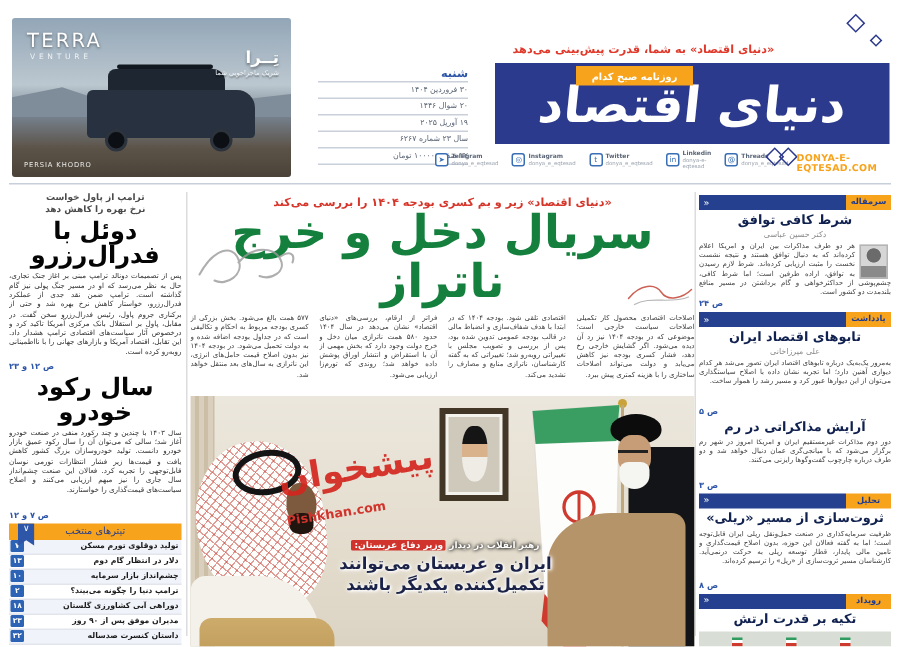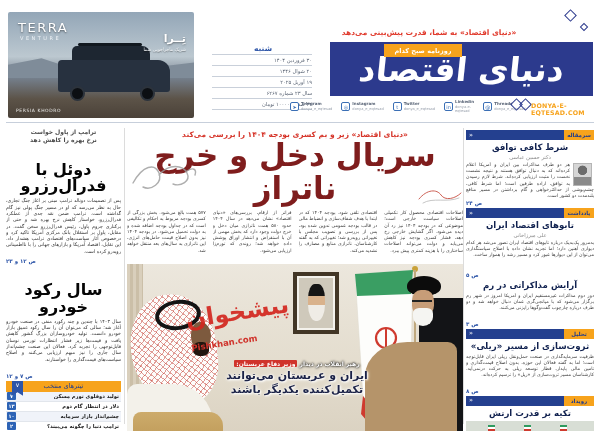--- a/index.html
+++ b/index.html
@@ -18,21 +18,21 @@
   .suv-body{position:absolute;left:50px;top:48px;width:112px;height:32px;background:#27313f;border-radius:4px 12px 3px 3px}
   .wheel{position:absolute;top:74px;width:15px;height:15px;background:#0c0f13;border-radius:50%;border:2px solid #2c333c}
   .w1{left:62px}.w2{left:132px}
   .ad-brand{position:absolute;left:10px;top:8px;color:#fff;font-weight:normal;font-size:13px;letter-spacing:1.5px;text-shadow:0 1px 2px rgba(0,0,0,.5)}
   .ad-brand-sub{position:absolute;left:12px;top:23px;color:#eef2f6;font-size:5px;letter-spacing:2.5px}
   .ad-fa{position:absolute;right:8px;top:20px;color:#fff;font-size:11px;font-weight:bold;direction:rtl;text-shadow:0 1px 2px rgba(0,0,0,.45)}
   .ad-fa-sub{position:absolute;right:8px;top:35px;color:#f4f6f8;font-size:4.5px;direction:rtl;text-shadow:0 1px 1px rgba(0,0,0,.45)}
   .ad-logos{position:absolute;left:8px;bottom:5px;color:#e8e8e6;font-size:4.5px;letter-spacing:.6px}
 
   .dateblock{left:212px;top:44px;width:100px}
-  .db-weekday{color:#2d55a8;font-weight:bold;font-size:7.5px;text-align:center;padding-left:2px;
+  .db-weekday{color:#2d55a8;font-weight:bold;font-size:7.5px;text-align:right;padding-left:2px;
       border-bottom:1px solid #c9d0da;height:11px;line-height:10px}
   .db-row{height:11px;line-height:11px;border-bottom:1px solid #c9d0da;font-size:5.2px;color:#5b6575;text-align:right}
 
   .masthead{left:330px;top:42px;width:263px;height:54px;background:#2c3a8d;display:flex;align-items:center;justify-content:center;z-index:2}
   .mast-title{color:#fff;font-size:33px;font-weight:bold;transform:skewX(-6deg);white-space:nowrap;letter-spacing:-1px}
   .badge{left:384px;top:44px;width:78px;height:13px;background:#f7a31c;color:#fff;font-size:6.5px;font-weight:bold;
       display:flex;align-items:center;justify-content:center;z-index:3}
   .tagline{left:338px;top:28px;width:182px;text-align:center;color:#e0392b;font-size:7.5px;font-weight:bold;z-index:2}
   .dia{border:1.5px solid #2c3a8d;transform:rotate(45deg)}
   .d1{left:566px;top:11px;width:9px;height:9px}
@@ -47,38 +47,38 @@
   .soc-name{font-size:4px;color:#5a6577;font-weight:bold}
   .soc-handle{font-size:3.6px;color:#9aa2ae}
   .website{left:531px;top:102px;color:#f7a31c;font-weight:bold;font-size:6.3px;direction:ltr;letter-spacing:.2px}
   .hrule{left:6px;right:6px;top:122px;border-top:1px solid #c7cfdb}
   .vr{top:128px;height:296px;border-left:1px solid #dcdcdc;width:0}
   .vr1{left:124px}.vr2{left:463px}
 
   
   .leftcol{left:6px;top:128px;width:115px}
   .kicker{text-align:center;font-size:6px;font-weight:bold;color:#4a4a4a;line-height:1.3}
-  .h-big{text-align:center;font-size:16px;font-weight:bold;line-height:1.05;color:#050505;margin-top:18px}
+  .h-big{text-align:center;font-size:16px;font-weight:bold;line-height:1.05;color:#050505;margin-top:2px}
   .body-sm{font-size:4.8px;line-height:1.32;text-align:justify;color:#333;margin-top:3px;overflow:hidden}
   .b1{height:58px}.b2{height:52px}
   .pref{color:#2d55a8;font-weight:bold;font-size:5.5px;text-align:left;margin:2px 0 2px}
   .picks-head{position:relative;background:#f7a31c;height:11px;display:flex;align-items:center;justify-content:center;
       color:#1e3b8f;font-weight:normal;font-size:6.5px;margin-top:2px}
   .picks-badge{position:absolute;left:6px;top:0;width:11px;height:15px;background:#2d55a8;color:#fff;font-size:6px;
       display:flex;align-items:flex-start;justify-content:center;clip-path:polygon(0 0,100% 0,100% 100%,50% 76%,0 100%)}
   .pick{display:flex;align-items:center;height:10px;font-size:5.2px;border-bottom:1px solid #e2e6ec;background:#fff}
   .pick.alt{background:#f0f3f9}
   .pick-title{flex:1;color:#1c1c1c;font-weight:bold;padding-right:2px;text-align:right;white-space:nowrap;overflow:hidden}
   .pick-num{width:9px;height:8px;background:#2d63b5;color:#fff;font-size:5px;font-weight:bold;display:flex;
       align-items:center;justify-content:center;margin-left:1px;border-radius:1px;flex:none}
 
   
   .center{left:127px;top:127px;width:336px}
   .lead-kicker{text-align:center;color:#d6352a;font-size:7.5px;font-weight:bold;margin-top:3px}
-  .lead-h{text-align:center;font-size:31px;font-weight:bold;color:#7f1d1d;line-height:1.08;letter-spacing:-1px}
+  .lead-h{text-align:center;font-size:31px;font-weight:bold;color:#15803d;line-height:1.08;letter-spacing:-1px}
   .sig{position:absolute;opacity:.8}
   .sig1{left:2px;top:30px}
   .sig2{right:0;top:58px}
   .lead-cols{margin-top:4px;column-count:4;column-gap:7px;height:50px;overflow:hidden;
       font-size:4.7px;line-height:1.34;text-align:justify;color:#3c3c3c}
   .lead-col{break-inside:avoid-column;height:50px;overflow:hidden}
 
   .photo{margin-top:4px;position:relative;width:336px;height:192px;overflow:hidden;
       background:linear-gradient(180deg,#ece7dd 0%,#e3dccd 55%,#d8cfbe 100%)}
   .curtain{left:0;top:0;width:16px;height:100%;

